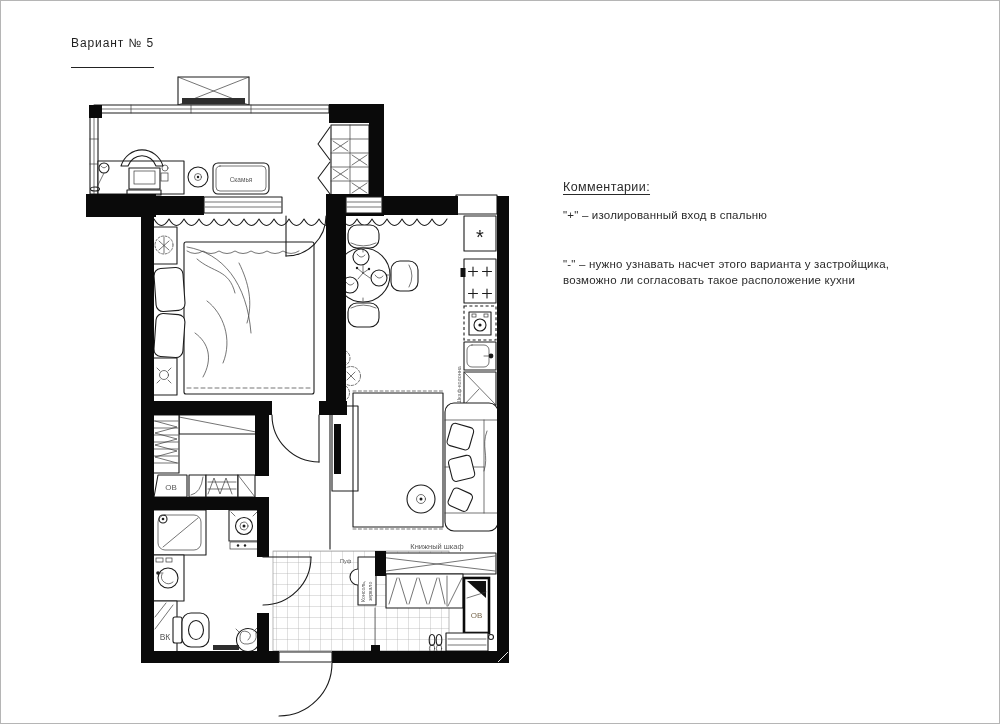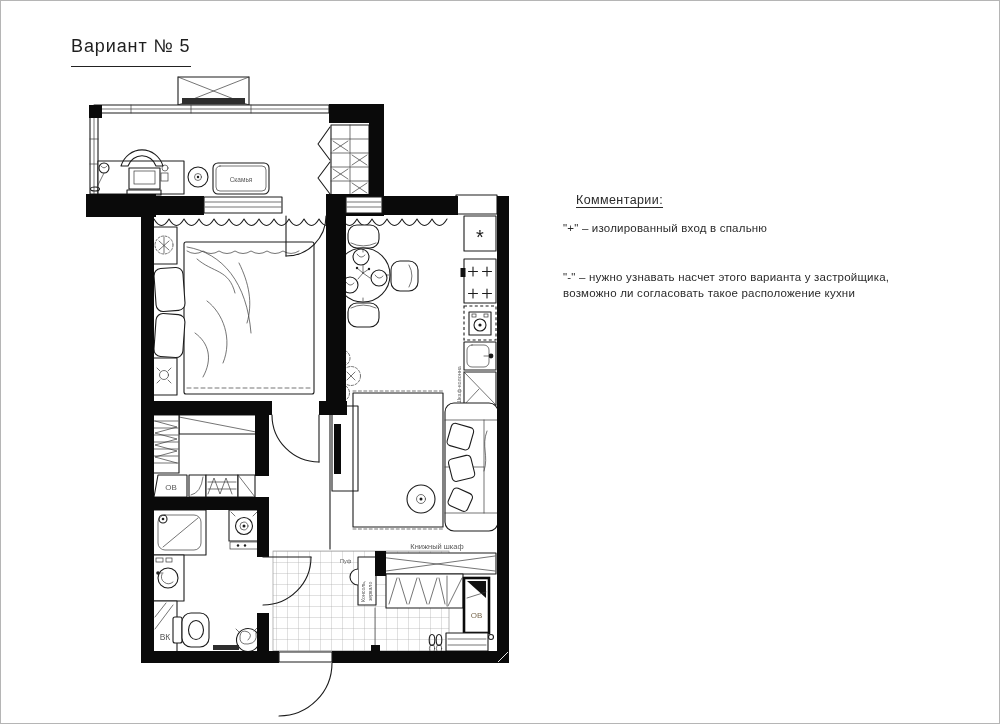--- a/index.html
+++ b/index.html
@@ -1,22 +1,22 @@
 <!DOCTYPE html>
 <html><head>
 <meta charset="utf-8">
 <style>
   html,body{margin:0;padding:0;background:#fff;}
   .page{position:relative;width:1000px;height:724px;background:#fff;
         border:1px solid #b5b5b5;box-sizing:border-box;overflow:hidden;
         font-family:"Liberation Sans",sans-serif;}
-  .title{position:absolute;left:70px;top:35px;font-size:18px;letter-spacing:.9px;
-         color:#1f1f1f;border-bottom:1.6px solid #222;padding-bottom:9px;font-weight:500;}
+  .title{position:absolute;left:70px;top:35px;font-size:12px;letter-spacing:.9px;
+         color:#1f1f1f;border-bottom:1.6px solid #222;padding-bottom:17px;font-weight:500;}
   .comments{position:absolute;left:562px;top:179px;width:348px;color:#2a2a2a;}
-  .comments h3{margin:13px;font-size:12.5px;font-weight:500;letter-spacing:.4px;
+  .comments h3{margin:0;font-size:12.5px;font-weight:500;letter-spacing:.4px;
                text-decoration:underline;text-underline-offset:3px;}
   .c-item{font-size:11.5px;line-height:1.45;letter-spacing:.2px;margin:0;}
   .c1{margin-top:13px;}
   .c2{margin-top:32px;}
   svg text{font-family:"Liberation Sans",sans-serif;}
   .w{fill:#0a0a0a;stroke:none;}
   .s{fill:none;stroke:#1c1c1c;stroke-width:1.1;stroke-linecap:round;stroke-linejoin:round;}
   .sf{fill:#ffffff;stroke:#1c1c1c;stroke-width:1.1;stroke-linejoin:round;}
   .t{fill:none;stroke:#3a3a3a;stroke-width:.7;stroke-linecap:round;}
   .lbl{fill:#595959;}

